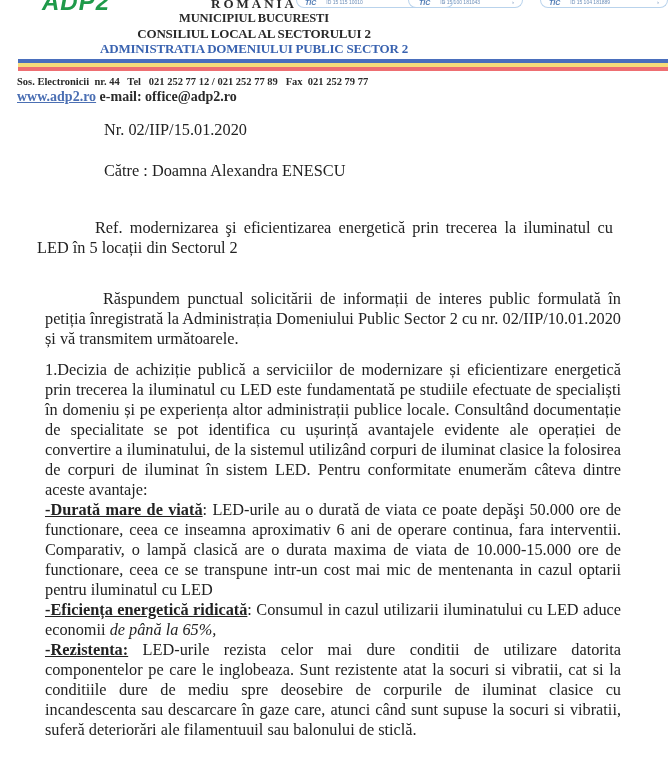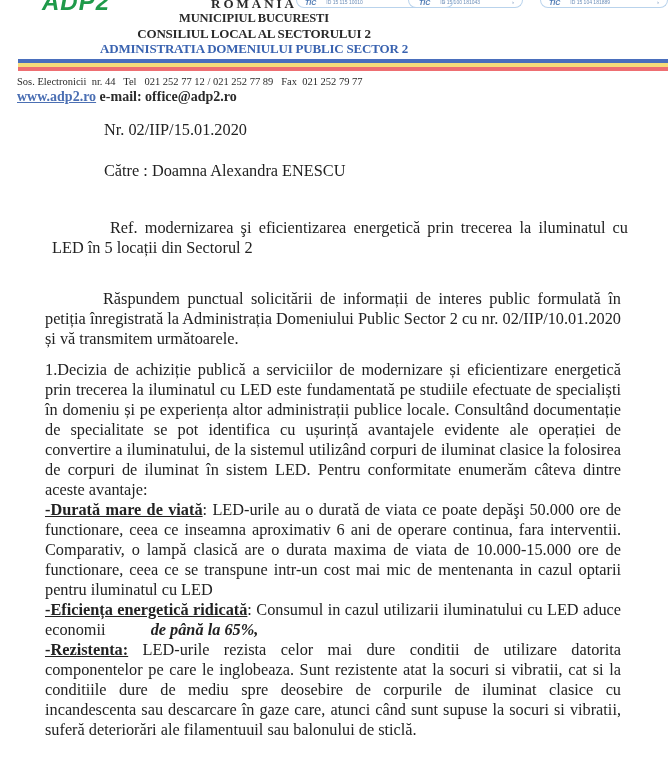--- a/index.html
+++ b/index.html
@@ -20,35 +20,35 @@
                border-radius: 0 0 8px 8px; display: flex; align-items: center; gap: 10px;
                padding: 0 8px; font-family: "Liberation Sans", sans-serif; font-size: 5px; color: #6e8fb8; }
   .tic-badge .tic { font-style: italic; font-weight: bold; font-size: 7px; color: #4d79b3; }
   .tic-badge .arrow { font-size: 6px; margin-left: auto; }
 
   .stripe { left: 18px; width: 650px; height: 4px; }
   .stripe-blue { top: 59px; background: #4a6fbd; }
   .stripe-yellow { top: 63px; background: #f6dd7a; }
   .stripe-red { top: 67px; height: 4px; background: #ee6f72; }
 
-  .contact { left: 17px; top: 76px; font-size: 10.5px; font-weight: normal; color: #2a2a2a; white-space: pre; }
+  .contact { left: 17px; top: 76px; font-size: 10.5px; font-weight: bold; color: #2a2a2a; white-space: pre; }
   .contact2 { left: 17px; top: 89px; font-size: 14px; font-weight: bold; color: #2a2a2a; }
   .contact2 a { color: #4b6fb3; text-decoration: underline; font-weight: bold; }
 
   
   .p { position: absolute; font-size: 16.3px; line-height: 20px; color: #222; }
   .doc-nr { left: 104px; top: 110px; margin-top: 10px; }
   .to { left: 104px; top: 161px; text-align: center; }
 
   .justify { text-align: justify; text-align-last: left; }
-  .ref { left: 52px; top: 218px; width: 576px; text-indent: 58px; }
+  .ref { left: 37px; top: 218px; width: 576px; text-indent: 58px; }
   .answer { left: 45px; top: 289px; width: 576px; text-indent: 58px; }
   .body { left: 45px; top: 360px; width: 576px; }
   .body b { font-weight: bold; text-decoration: underline; }
-  .body i.bi { font-weight: bold; font-style: italic; margin-left: 41px; }
+  .body i.bi { font-weight: normal; font-style: italic; }
 </style>
 </head>
 <body>
 
 <div class="abs logo">ADP2</div>
 
 <div class="abs hdr-line hdr-romania">ROMANIA</div>
 <div class="abs hdr-line hdr-muni">MUNICIPIUL BUCURESTI</div>
 <div class="abs hdr-line hdr-consiliu">CONSILIUL LOCAL AL SECTORULUI 2</div>
 <div class="abs hdr-line hdr-adp">ADMINISTRATIA DOMENIULUI PUBLIC SECTOR 2</div>

